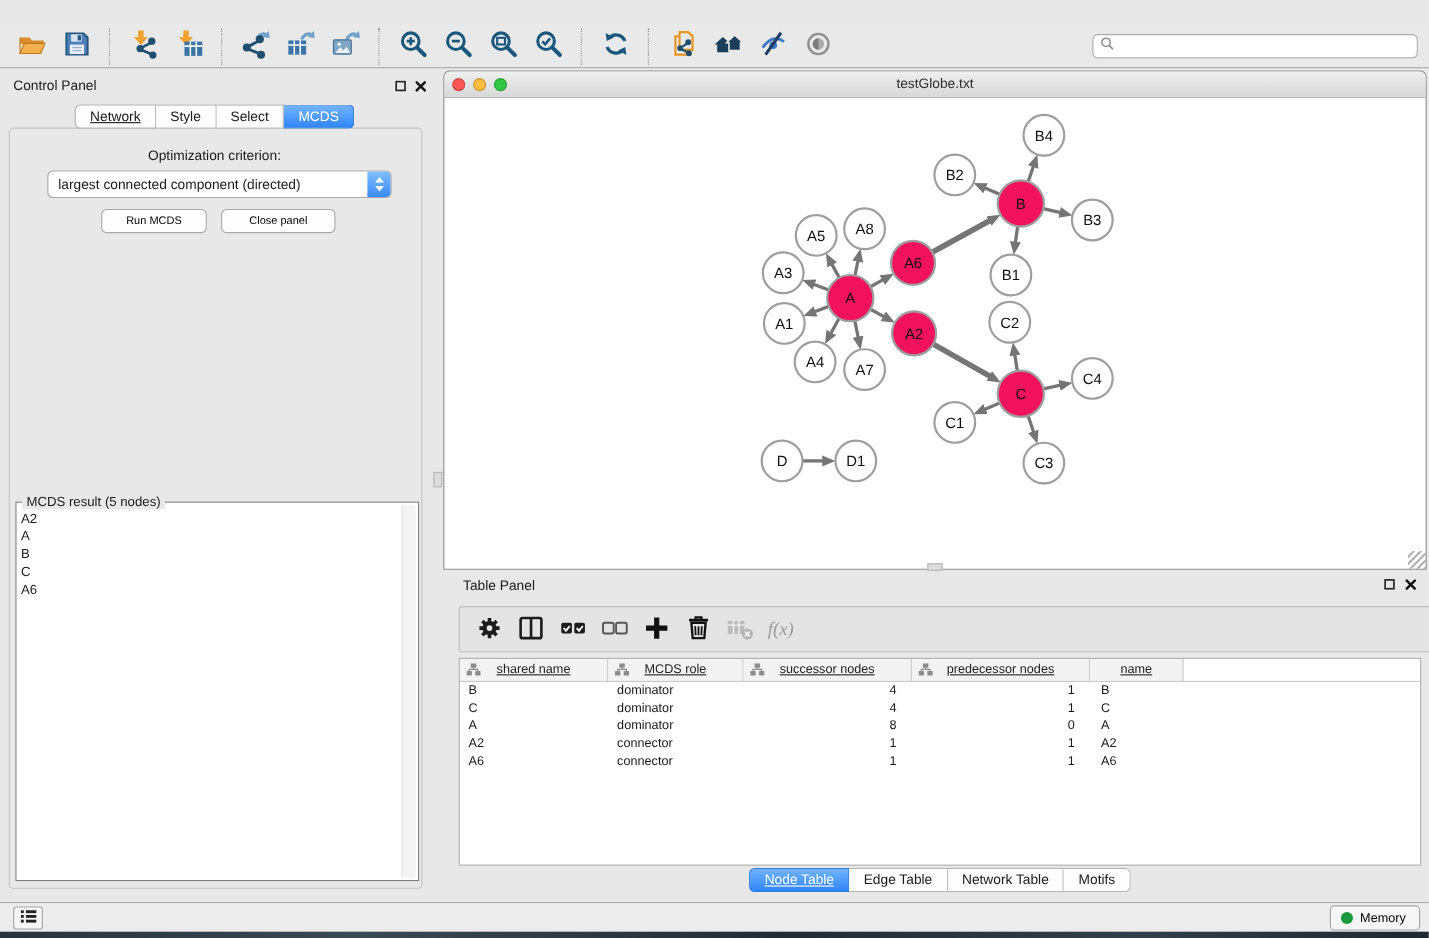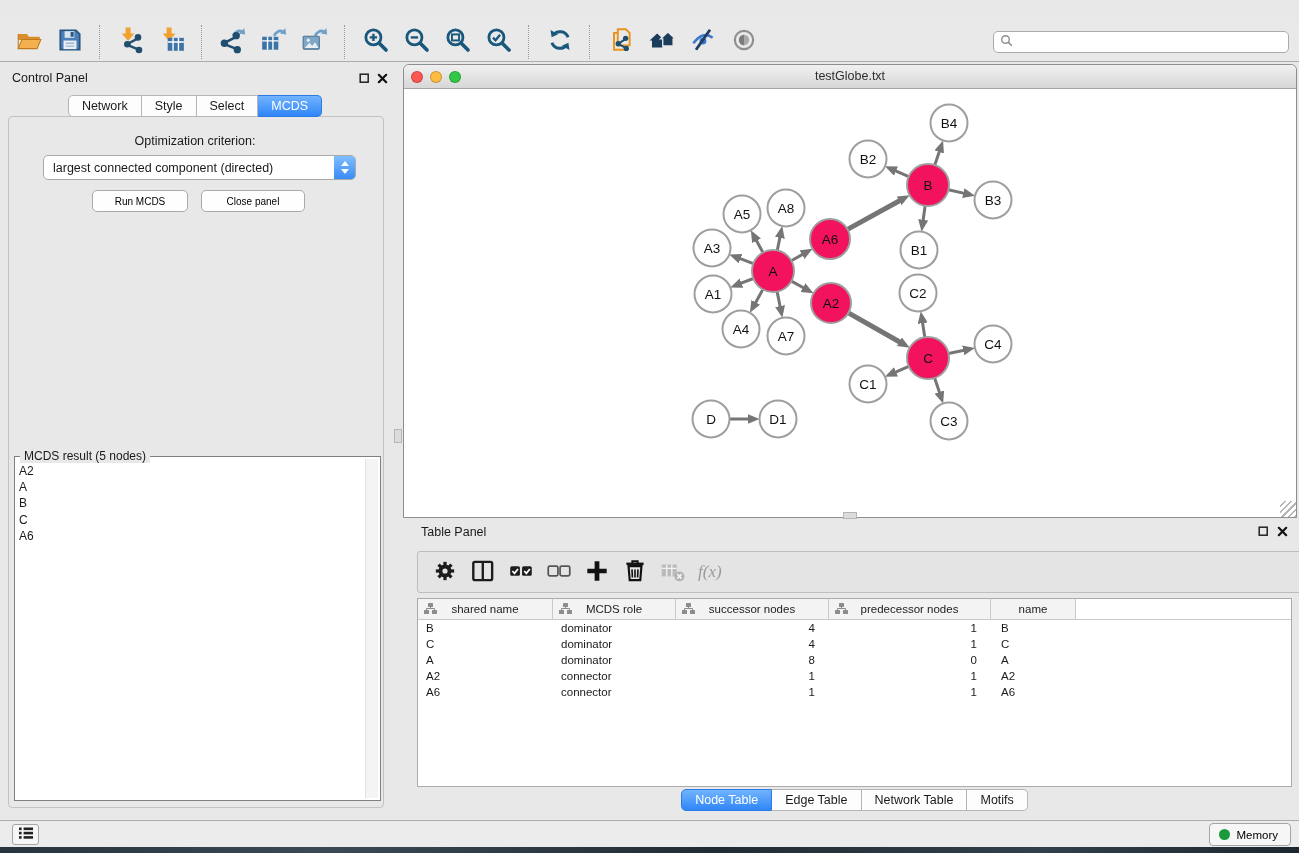--- a/index.html
+++ b/index.html
@@ -29,21 +29,21 @@
 
   
   .cp-title{position:absolute;left:12px;top:71px;font-size:12.5px;}
   .mini-btn{position:absolute;width:14px;height:14px;background:none;border:none;padding:0;
     display:flex;align-items:center;justify-content:center;}
   .cp-body{position:absolute;left:8px;top:116px;width:374px;height:690px;
     border:1px solid #C2C2C2;border-radius:4px;background:#E8E8E8;}
   .cp-tabs{position:absolute;left:8px;top:95px;width:374px;display:flex;justify-content:center;z-index:3;}
   .seg{height:22px;padding:0 13px;background:#FDFDFD;border:1px solid #B5B5B5;border-left-width:0;
     font-size:12.5px;display:flex;align-items:center;cursor:default;box-sizing:border-box;}
-  .seg:first-child{border-left-width:1px;border-radius:5px 0 0 5px;}
+  .seg:first-child{border-left-width:1px;border-radius:5px 0 0 5px;text-decoration:underline;}
   .seg:last-child{border-radius:0 5px 5px 0;}
   .seg.selected{background:linear-gradient(#72B4FE,#2F86F8);color:#fff;border-color:#2B7BE2;}
   .opt-label{position:absolute;left:8px;top:134px;width:374px;text-align:center;font-size:12.5px;}
   .dropdown{position:absolute;left:43px;top:155px;width:313px;height:25px;background:#fff;
     border:1px solid #A9A9A9;border-radius:5px;box-sizing:border-box;display:flex;align-items:center;}
   .dropdown .val{flex:1;padding:0 9px;font-size:12.5px;white-space:nowrap;overflow:hidden;}
   .dd-stepper{width:21px;height:23px;border-radius:0 4px 4px 0;
     background:linear-gradient(#7FBEFF,#3A8BF7);display:flex;flex-direction:column;
     align-items:center;justify-content:center;gap:3px;}
   .dd-stepper .up{width:0;height:0;border-left:4px solid transparent;border-right:4px solid transparent;
@@ -85,21 +85,21 @@
   .tp-toolbar{position:absolute;left:417px;top:551px;width:1004px;height:42px;background:#E4E4E4;
     border:1px solid #BDBDBD;border-radius:3px;box-sizing:border-box;display:flex;
     align-items:center;padding-left:8px;}
   .tp-btn{width:38px;height:36px;background:none;border:none;padding:0;
     display:flex;align-items:center;justify-content:center;}
   .fx{font-family:"Liberation Serif",serif;font-style:italic;font-size:17px;color:#9a9a9a;margin-left:6px;}
   .tp-table{position:absolute;left:417px;top:598px;width:875px;height:189px;background:#fff;
     border:1px solid #ABABAB;box-sizing:border-box;overflow:hidden;font-size:11.5px;}
   .tp-header{display:grid;grid-template-columns:135px 123px 153px 162px 85px 1fr;height:21px;}
   .th{position:relative;background:#F3F3F3;border-right:1px solid #C9C9C9;border-bottom:1px solid #C9C9C9;
-    display:flex;align-items:center;justify-content:center;color:#222;}
+    display:flex;align-items:center;justify-content:center;color:#222;text-decoration:underline;}
   .th .tree{position:absolute;left:6px;top:4px;}
   .th-filler{border-bottom:1px solid #C9C9C9;background:#fff;}
   .tp-row{display:grid;grid-template-columns:135px 123px 153px 162px 85px 1fr;height:16px;
     align-items:center;}
   .td{white-space:nowrap;overflow:hidden;}
   .td.l1{padding-left:8px;}  .td.l2{padding-left:8px;}
   .td.r{text-align:right;padding-right:14px;}
   .td.l5{padding-left:10px;}
   .tp-tabs{position:absolute;left:417px;top:789px;width:875px;display:flex;justify-content:center;}
 

